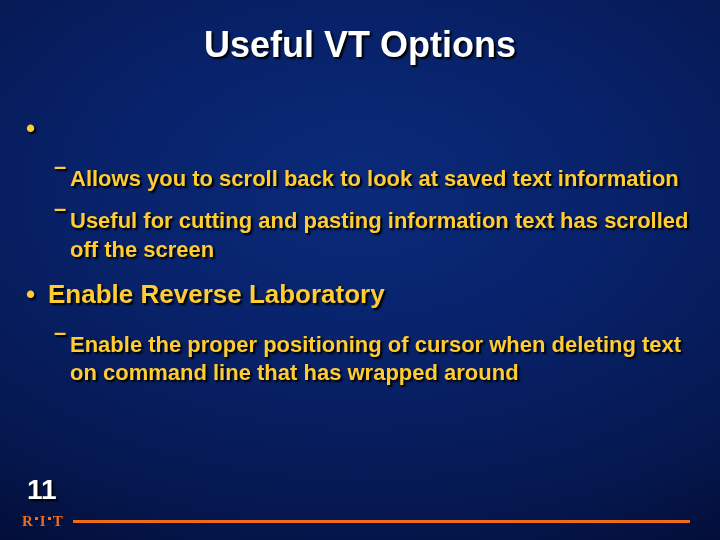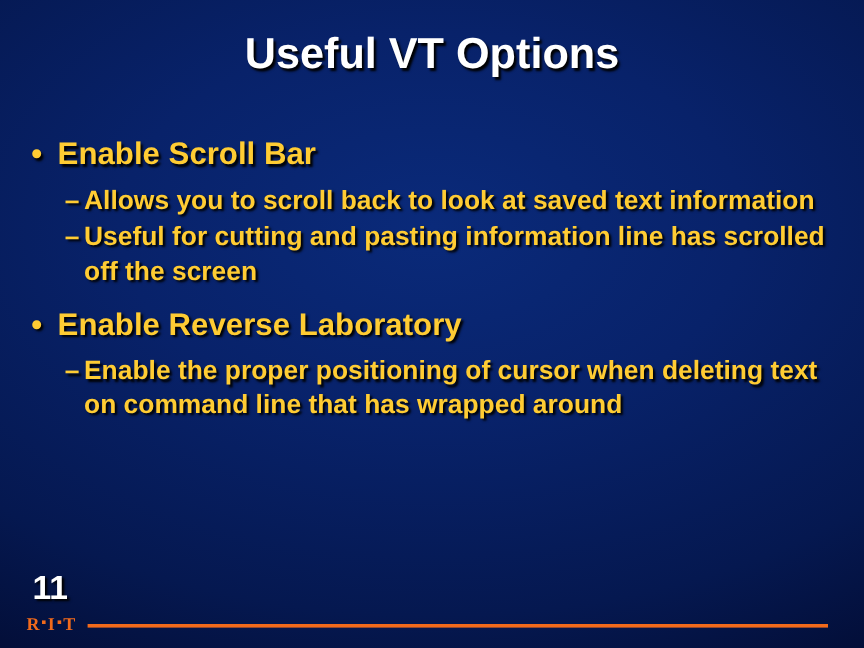--- a/index.html
+++ b/index.html
@@ -60,20 +60,21 @@
     padding-left: 28px;
     line-height: 1.3;
     margin-bottom: 2px;
   }
   .lvl2 .dash {
     display: inline-block;
     flex: 0 0 16px;
   }
   .lvl2 .txt {
     flex: 1;
+    margin-top: 12px;
   }
   .page-number {
     position: absolute;
     left: 27px;
     bottom: 34px;
     color: #ffffff;
     font-size: 28px;
     font-weight: bold;
     text-shadow: 2px 2px 2px #000;
   }
@@ -120,29 +121,28 @@
 <body>
 
 <div class="slide">
 
   <div class="title">Useful VT Options</div>
 
   <div class="content">
 
     <div class="lvl1">
       <span class="bullet">•</span>
-      <span>Enable Scroll Bar</span>
     </div>
     <div class="lvl2">
       <span class="dash">–</span>
       <span class="txt">Allows you to scroll back to look at saved text information</span>
     </div>
     <div class="lvl2">
       <span class="dash">–</span>
-      <span class="txt">Useful for cutting and pasting information line has scrolled off the screen</span>
+      <span class="txt">Useful for cutting and pasting information text has scrolled off the screen</span>
     </div>
 
     <div class="lvl1" style="margin-top:14px;">
       <span class="bullet">•</span>
       <span>Enable Reverse Laboratory</span>
     </div>
     <div class="lvl2">
       <span class="dash">–</span>
       <span class="txt">Enable the proper positioning of cursor when deleting text on command line that has wrapped around</span>
     </div>

